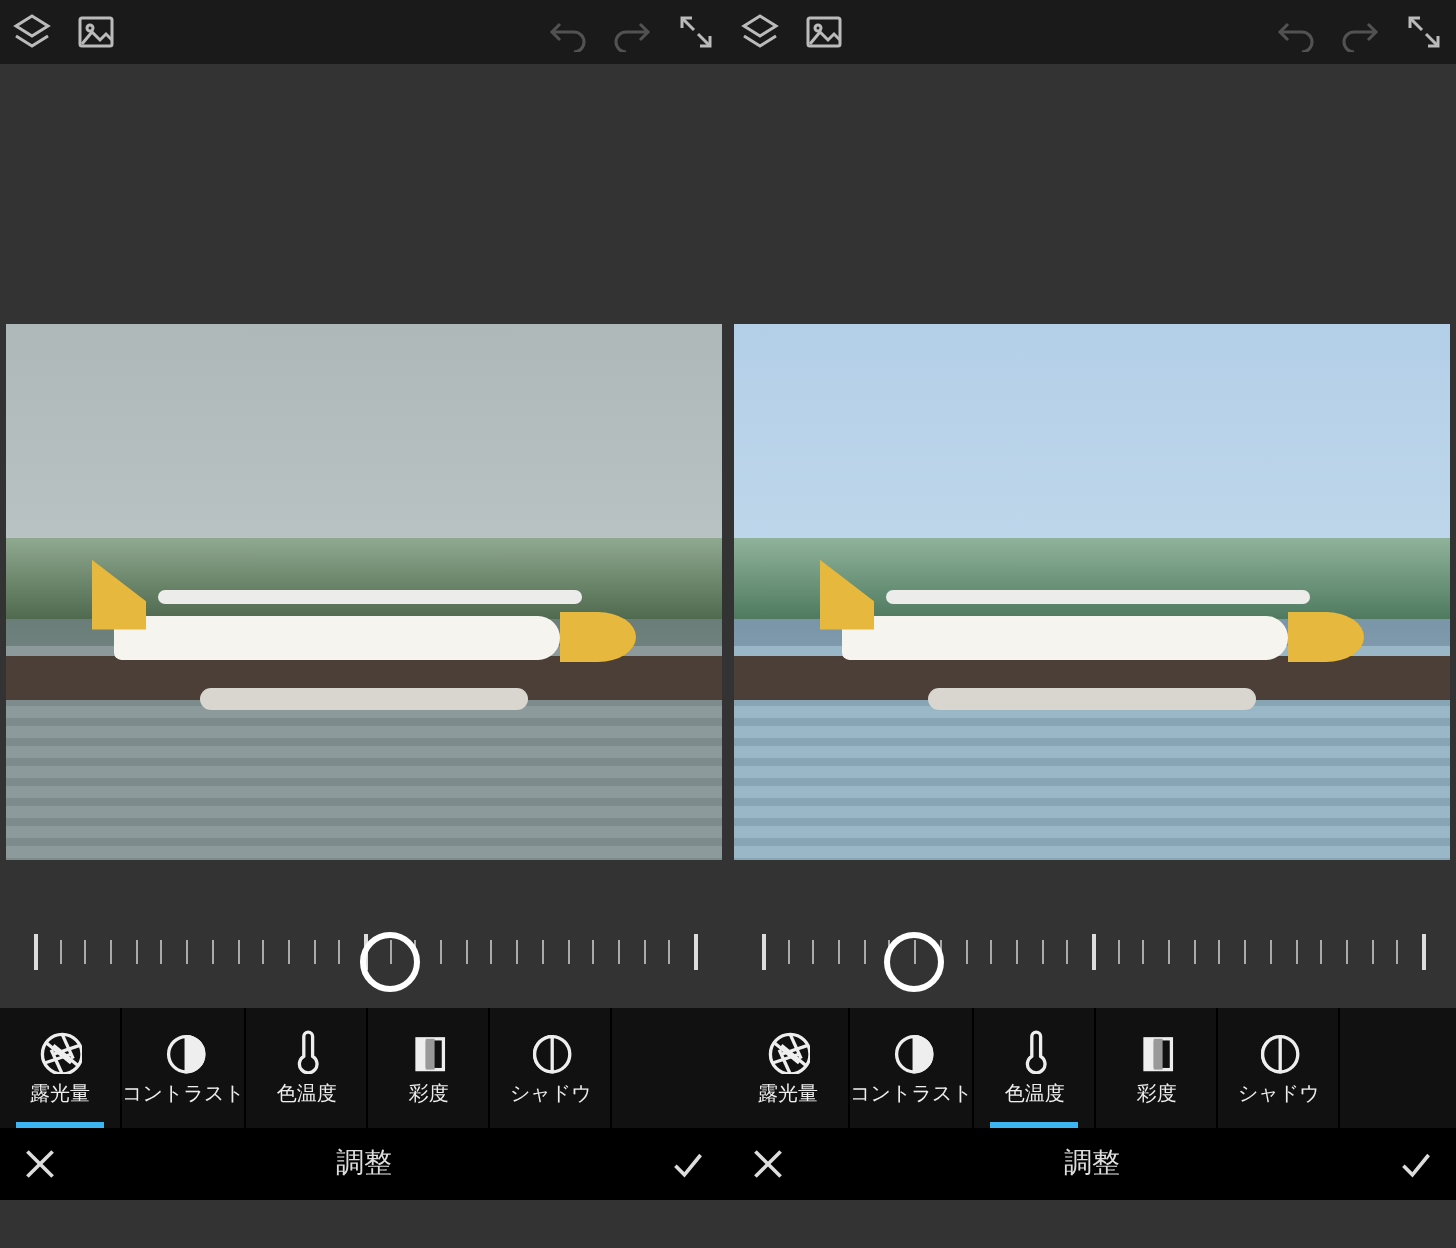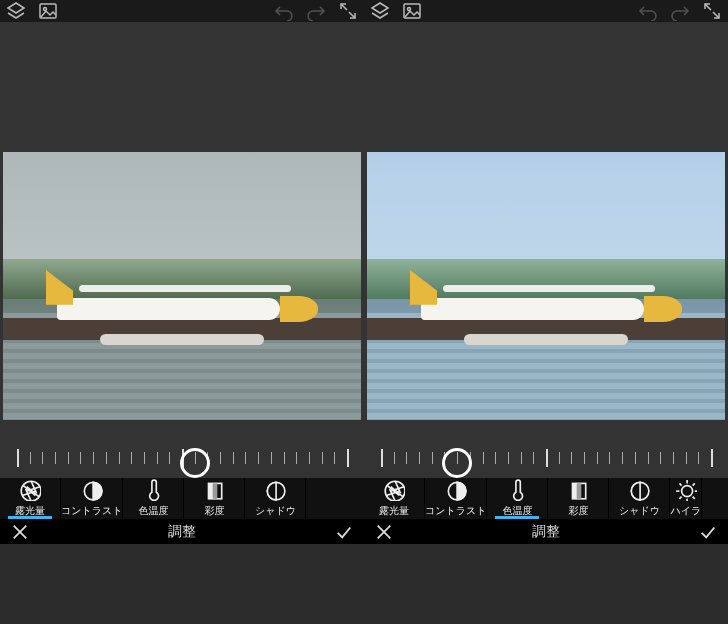--- a/index.html
+++ b/index.html
@@ -1,17 +1,17 @@
 <!DOCTYPE html>
 <html><head>
 <meta charset="utf-8">
 <style>
   html,body{margin:0;padding:0;background:#2c2c2c;font-family:sans-serif;width:728px;height:624px;overflow:hidden}
   .app{display:flex;width:728px;height:624px}
-  .pane{width:364px;height:544px;position:relative;display:flex;flex-direction:column;background:#333}
+  .pane{width:364px;height:624px;position:relative;display:flex;flex-direction:column;background:#333}
   .topbar{height:32px;background:#1a1a1a;display:flex;align-items:center;justify-content:space-between;padding:0 6px;box-sizing:border-box}
   .topbar .left,.topbar .right{display:flex;gap:12px;align-items:center}
   .icon{width:20px;height:20px;display:inline-flex;align-items:center;justify-content:center;color:#bbb;cursor:pointer}
   .icon svg{width:20px;height:20px;stroke:#bbb;fill:none;stroke-width:1.5}
   .icon.dim svg{opacity:.35}
   .photo-area{flex:0 0 auto;height:420px;display:flex;align-items:center;justify-content:center;background:#333;padding-top:108px;box-sizing:border-box}
   .photo{width:358px;height:268px;background:#6b7b7f;position:relative;overflow:hidden}
   
   .sky{position:absolute;inset:0;background:linear-gradient(#aeb8b8,#b8c2c2 40%,#8fa890 40%,#4f6a4e 55%,#6a7d78 55%,#9aa6a7)}
   .pane.cool .sky{background:linear-gradient(#b3cfe8,#bed6ea 40%,#8fb39a 40%,#4f7a60 55%,#7a94a8 55%,#a8c0d0)}
@@ -292,28 +292,20 @@
           <div>彩度</div>
         </div>
         <div class="adjust">
           <div class="aicon">
             <svg viewBox="0 0 20 20">
               <use href="#i-shadow"></use>
             </svg>
           </div>
           <div>シャドウ</div>
         </div>
-        <div class="adjust cut">
-          <div class="aicon">
-            <svg viewBox="0 0 20 20">
-              <use href="#i-highlight"></use>
-            </svg>
-          </div>
-          <div>ハイラ</div>
-        </div>
       </div>
       <div class="bottombar">
         <div class="btn">
           <svg viewBox="0 0 20 20">
             <use href="#i-close"></use>
           </svg>
         </div>
         <div>調整</div>
         <div class="btn">
           <svg viewBox="0 0 20 20">

